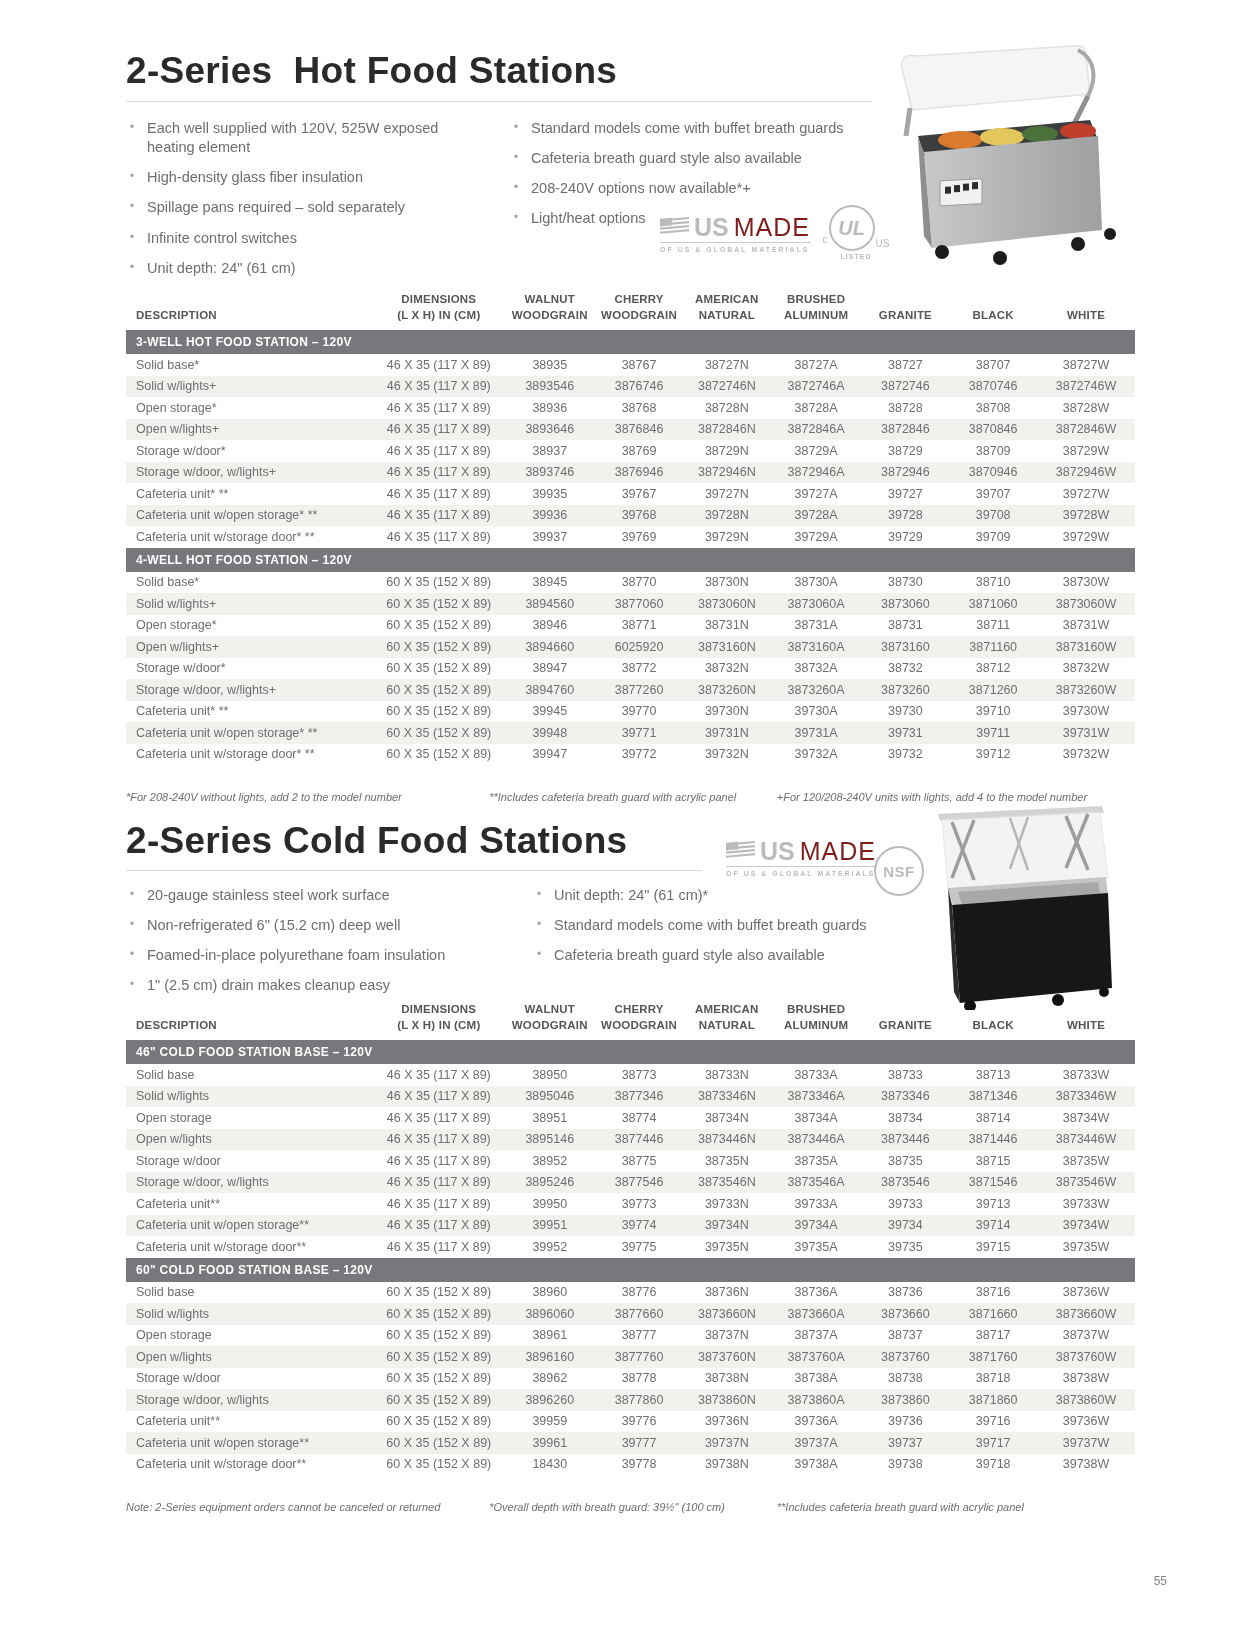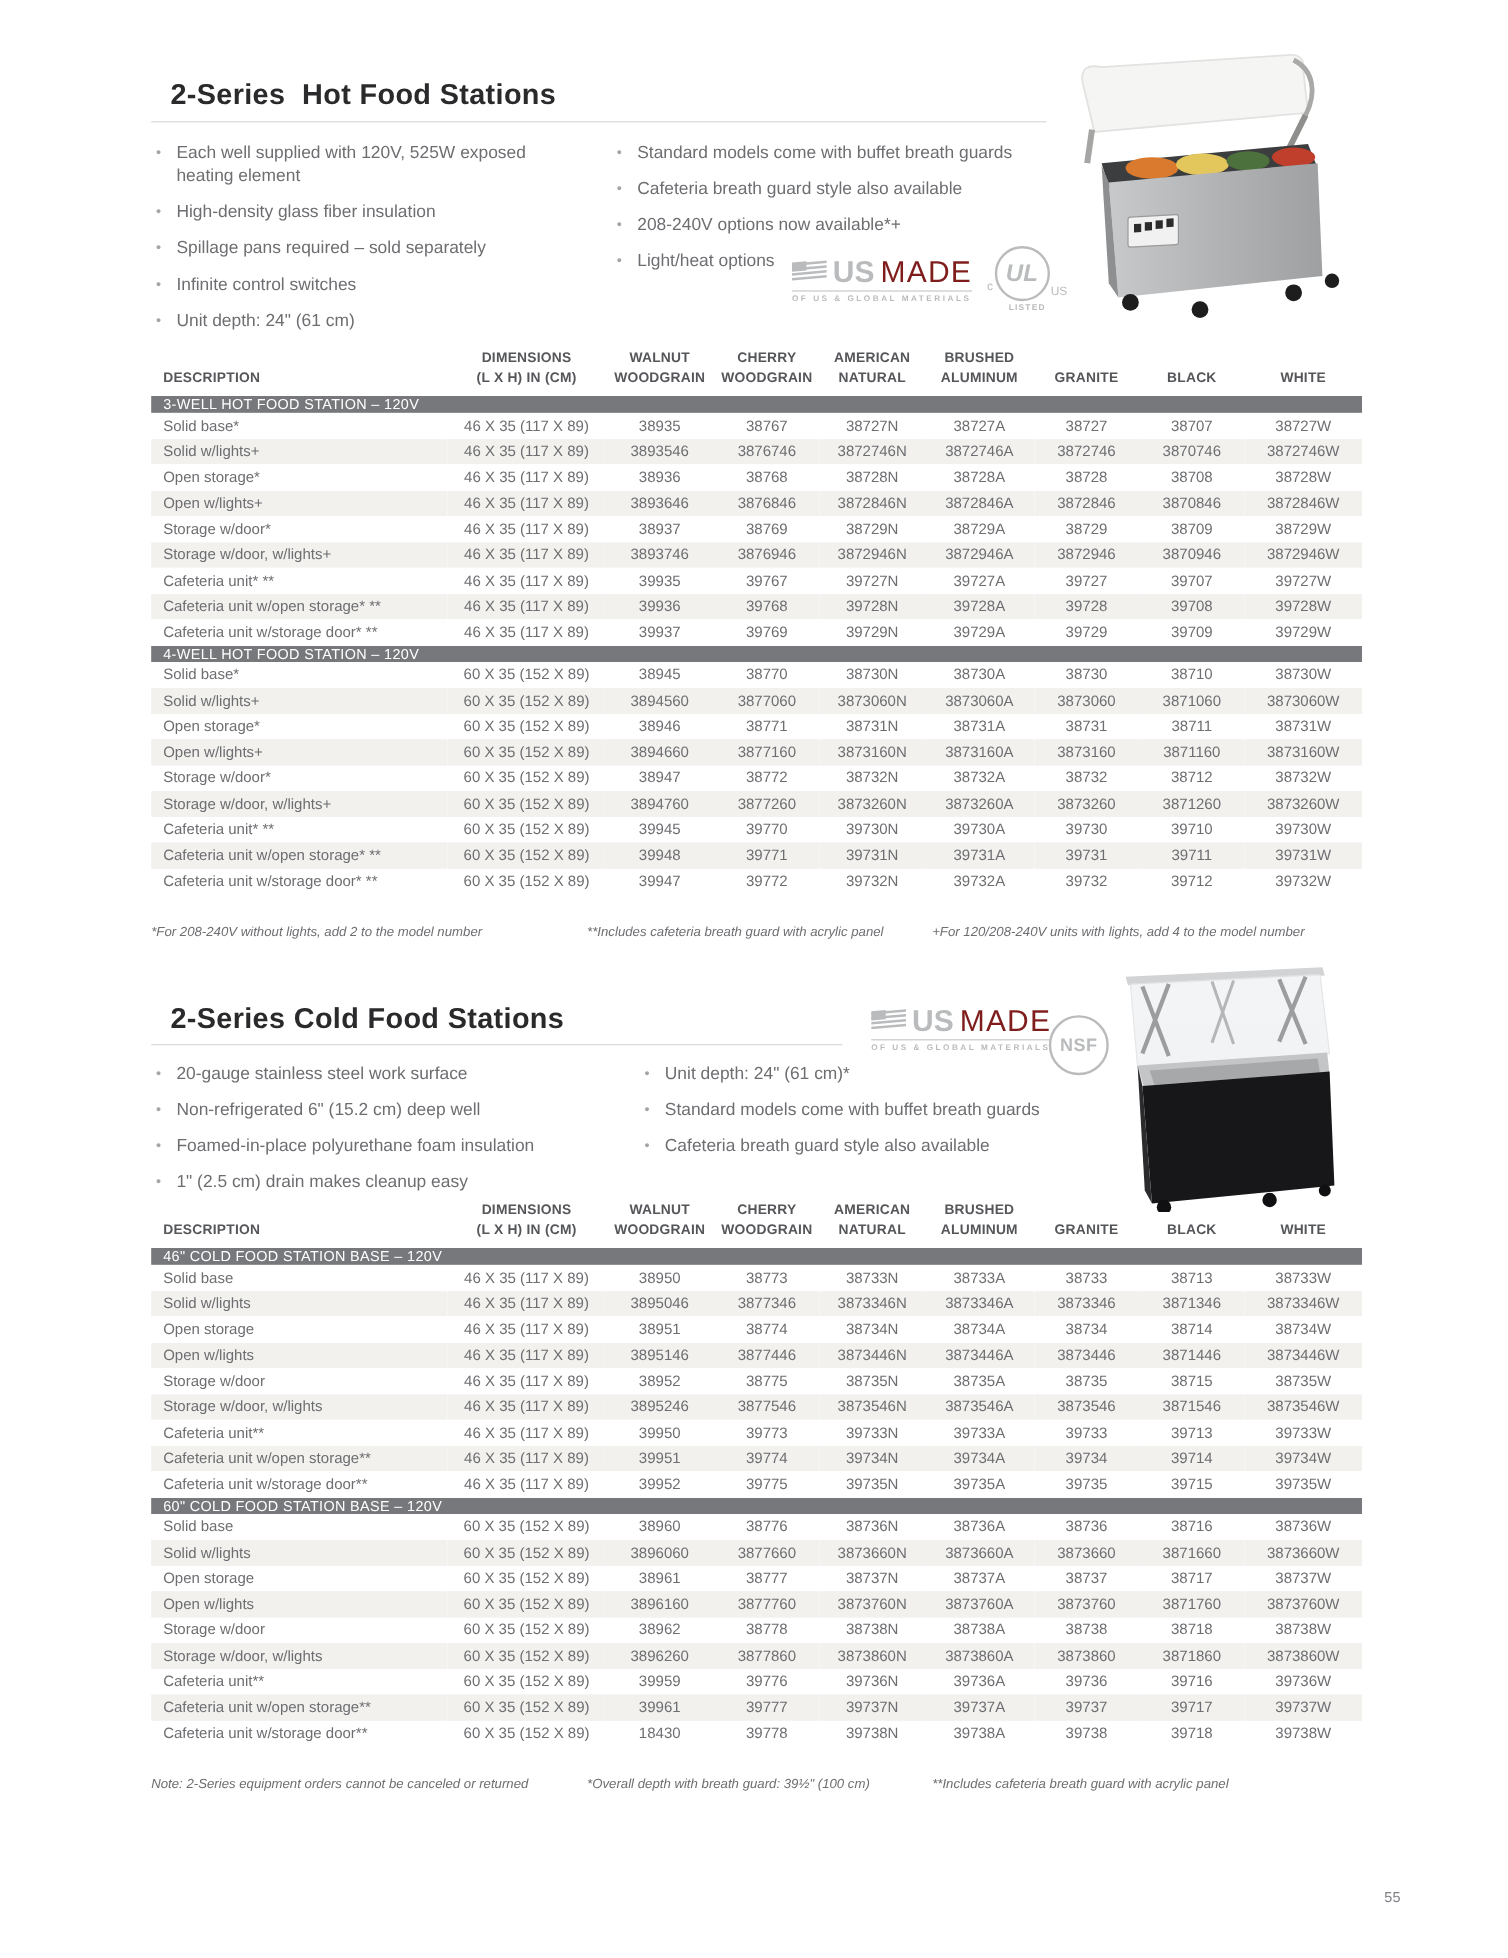--- a/index.html
+++ b/index.html
@@ -1,21 +1,21 @@
 <!DOCTYPE html>
 <html><head>
 <meta charset="utf-8">
 <style>
   html,body{margin:0;padding:0;background:#fff;}
   .page{
     position:relative;width:1257px;height:1632px;background:#ffffff;
     font-family:"Liberation Sans",sans-serif;overflow:hidden;color:#6d6e71;
   }
   h1{
-    position:absolute;margin:16px;font-size:24px;font-weight:700;color:#2a2a2c;
+    position:absolute;margin:0;font-size:37px;font-weight:700;color:#2a2a2c;
     letter-spacing:.3px;white-space:pre-wrap;
   }
   .rule{position:absolute;height:1px;background:#d8d9da;}
   
   .bullets{position:absolute;list-style:none;margin:0;padding:0;}
   .bullets li{
     position:relative;padding-left:19px;margin-bottom:11px;
     font-size:14.5px;line-height:1.32;color:#6d6e71;
   }
   .bullets li::before{
@@ -28,22 +28,22 @@
     font-size:11.5px;font-weight:700;color:#55565a;text-align:center;
     vertical-align:bottom;padding:0 2px 7px;line-height:1.35;letter-spacing:.2px;
   }
   thead th:first-child{text-align:left;padding-left:10px;}
   tbody td{
     font-size:12.5px;color:#6d6e71;text-align:center;height:21.5px;
     padding:0 2px;white-space:nowrap;overflow:hidden;
   }
   tbody td:first-child{text-align:left;padding-left:10px;}
   tr.section-bar td{
-    background:#77787b;color:#ffffff;font-weight:400;font-size:12px;
-    text-align:left;letter-spacing:.3px;height:14px;
+    background:#77787b;color:#ffffff;font-weight:700;font-size:12px;
+    text-align:left;letter-spacing:.3px;height:24px;
   }
   tr.alt td{background:#f2f1ee;}
   
   .footnotes{position:relative;margin-top:26px;height:16px;font-size:11px;
     font-style:italic;color:#6d6e71;}
   .footnotes .fn1{position:absolute;left:0;}
   .footnotes .fn2{position:absolute;left:36%;}
   .footnotes .fn3{position:absolute;left:64.5%;}
   
   .usmade{position:absolute;width:150px;}
@@ -316,21 +316,21 @@
             <td>38731N</td>
             <td>38731A</td>
             <td>38731</td>
             <td>38711</td>
             <td>38731W</td>
           </tr>
           <tr class="alt">
             <td>Open w/lights+</td>
             <td>60 X 35 (152 X 89)</td>
             <td>3894660</td>
-            <td>3877160</td>
+            <td>6025920</td>
             <td>3873160N</td>
             <td>3873160A</td>
             <td>3873160</td>
             <td>3871160</td>
             <td>3873160W</td>
           </tr>
           <tr>
             <td>Storage w/door*</td>
             <td>60 X 35 (152 X 89)</td>
             <td>38947</td>

